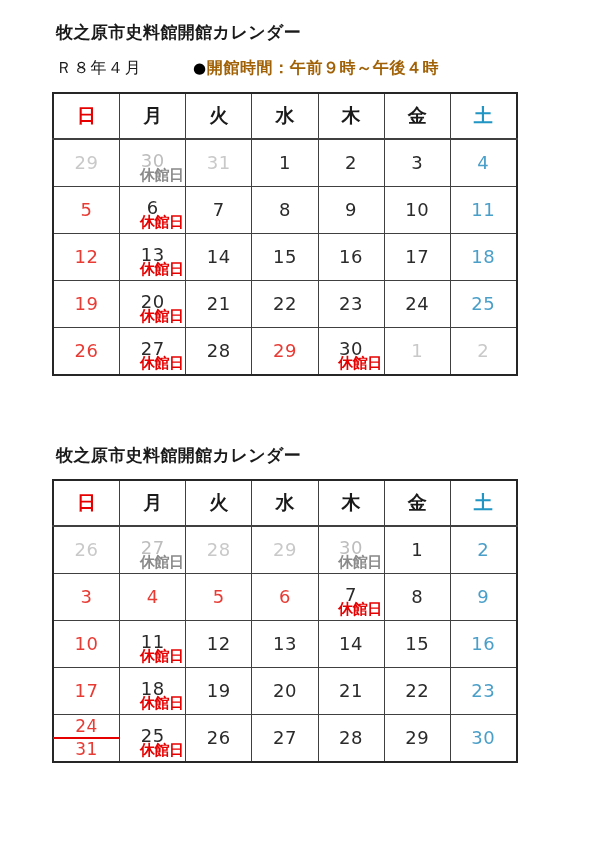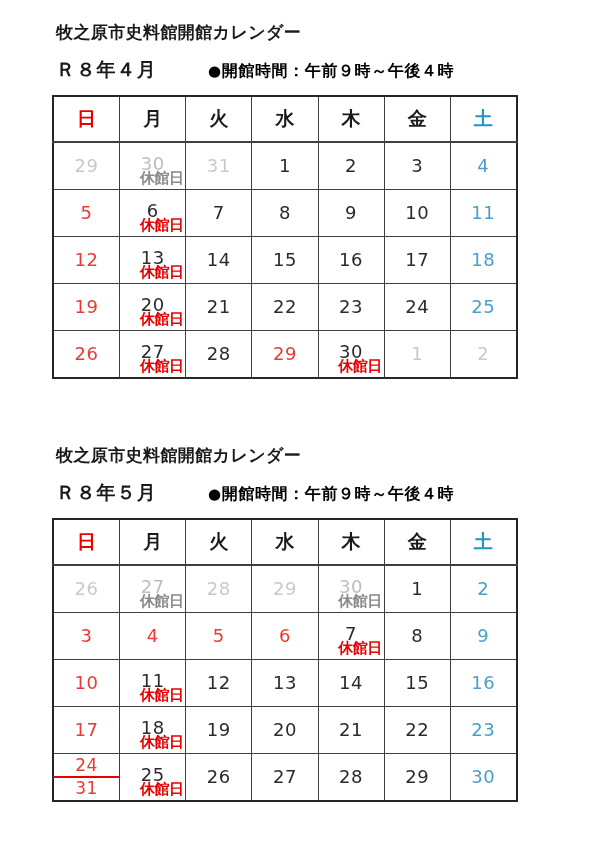--- a/index.html
+++ b/index.html
@@ -36,38 +36,38 @@
     line-height: 1.2;
     color: #1a1a1a;
     white-space: nowrap;
   }
   .cal-subline {
     padding: 16px 0 0 56px;
     white-space: nowrap;
     line-height: 1.2;
   }
   .month-label {
-    font-size: 19px;
-    font-weight: bold;
+    font-size: 16px;
+    font-weight: normal;
     letter-spacing: 1.2px;
     color: #1a1a1a;
   }
   .hours-wrap {
     display: inline-block;
     margin-left: 46px;
     font-size: 16px;
     font-weight: bold;
     letter-spacing: 0.6px;
   }
   .bullet-mark {
     color: #000000;
     font-size: 15px;
   }
   .hours-text {
-    color: #000000;
+    color: #a16207;
     font-family: Liberation Serif, serif;
   }
 
   table.cal-grid {
     position: relative;
     margin: 14px 0 0 52px;
     border-collapse: collapse;
     table-layout: fixed;
     width: 456px;
     border: 2px solid #262626;
@@ -372,26 +372,20 @@
                 <div class="day-num">2</div>
               </div>
             </td>
           </tr>
         </tbody>
     </table>
   </section>
 
   <section class="calendar-block" id="block-may">
     <h1 class="cal-title">牧之原市史料館開館カレンダー</h1>
-    <div class="cal-subline">
-      <span class="month-label">Ｒ８年５月</span>
-      <span class="hours-wrap">
-        <span class="bullet-mark">●</span><span class="hours-text">開館時間：午前９時～午後４時</span>
-      </span>
-    </div>
     <table class="cal-grid">
       <thead>
         <tr>
             <th class="dow-sun">日</th>
             <th class="dow-wd">月</th>
             <th class="dow-wd">火</th>
             <th class="dow-wd">水</th>
             <th class="dow-wd">木</th>
             <th class="dow-wd">金</th>
             <th class="dow-sat">土</th>

